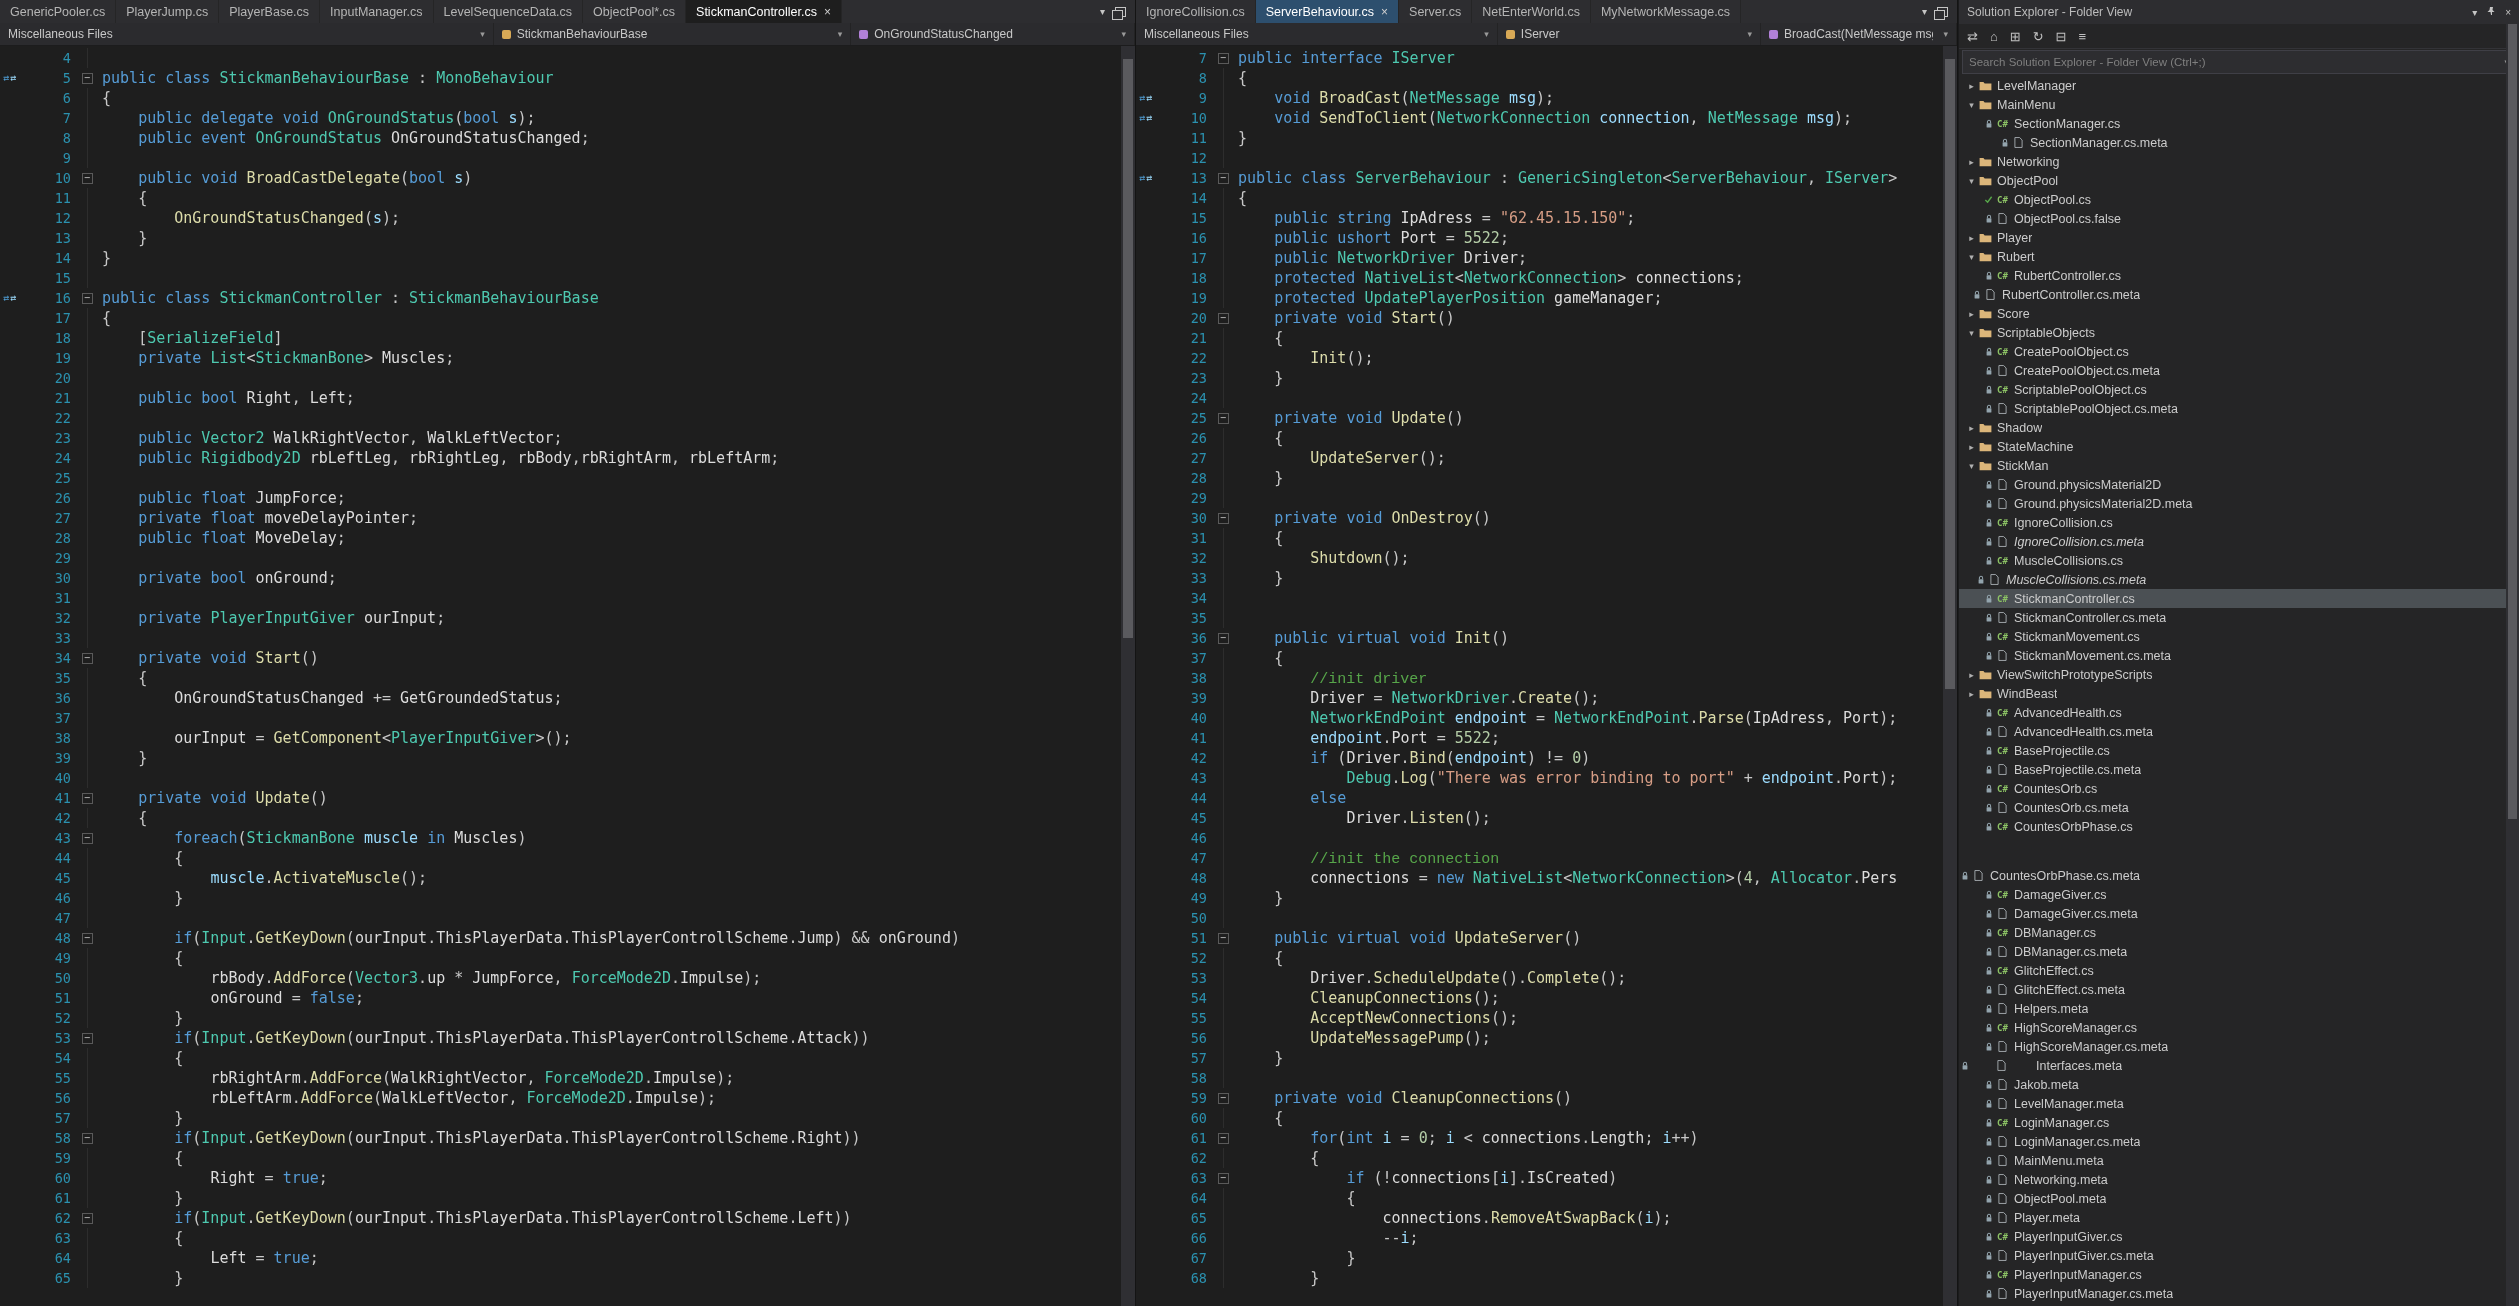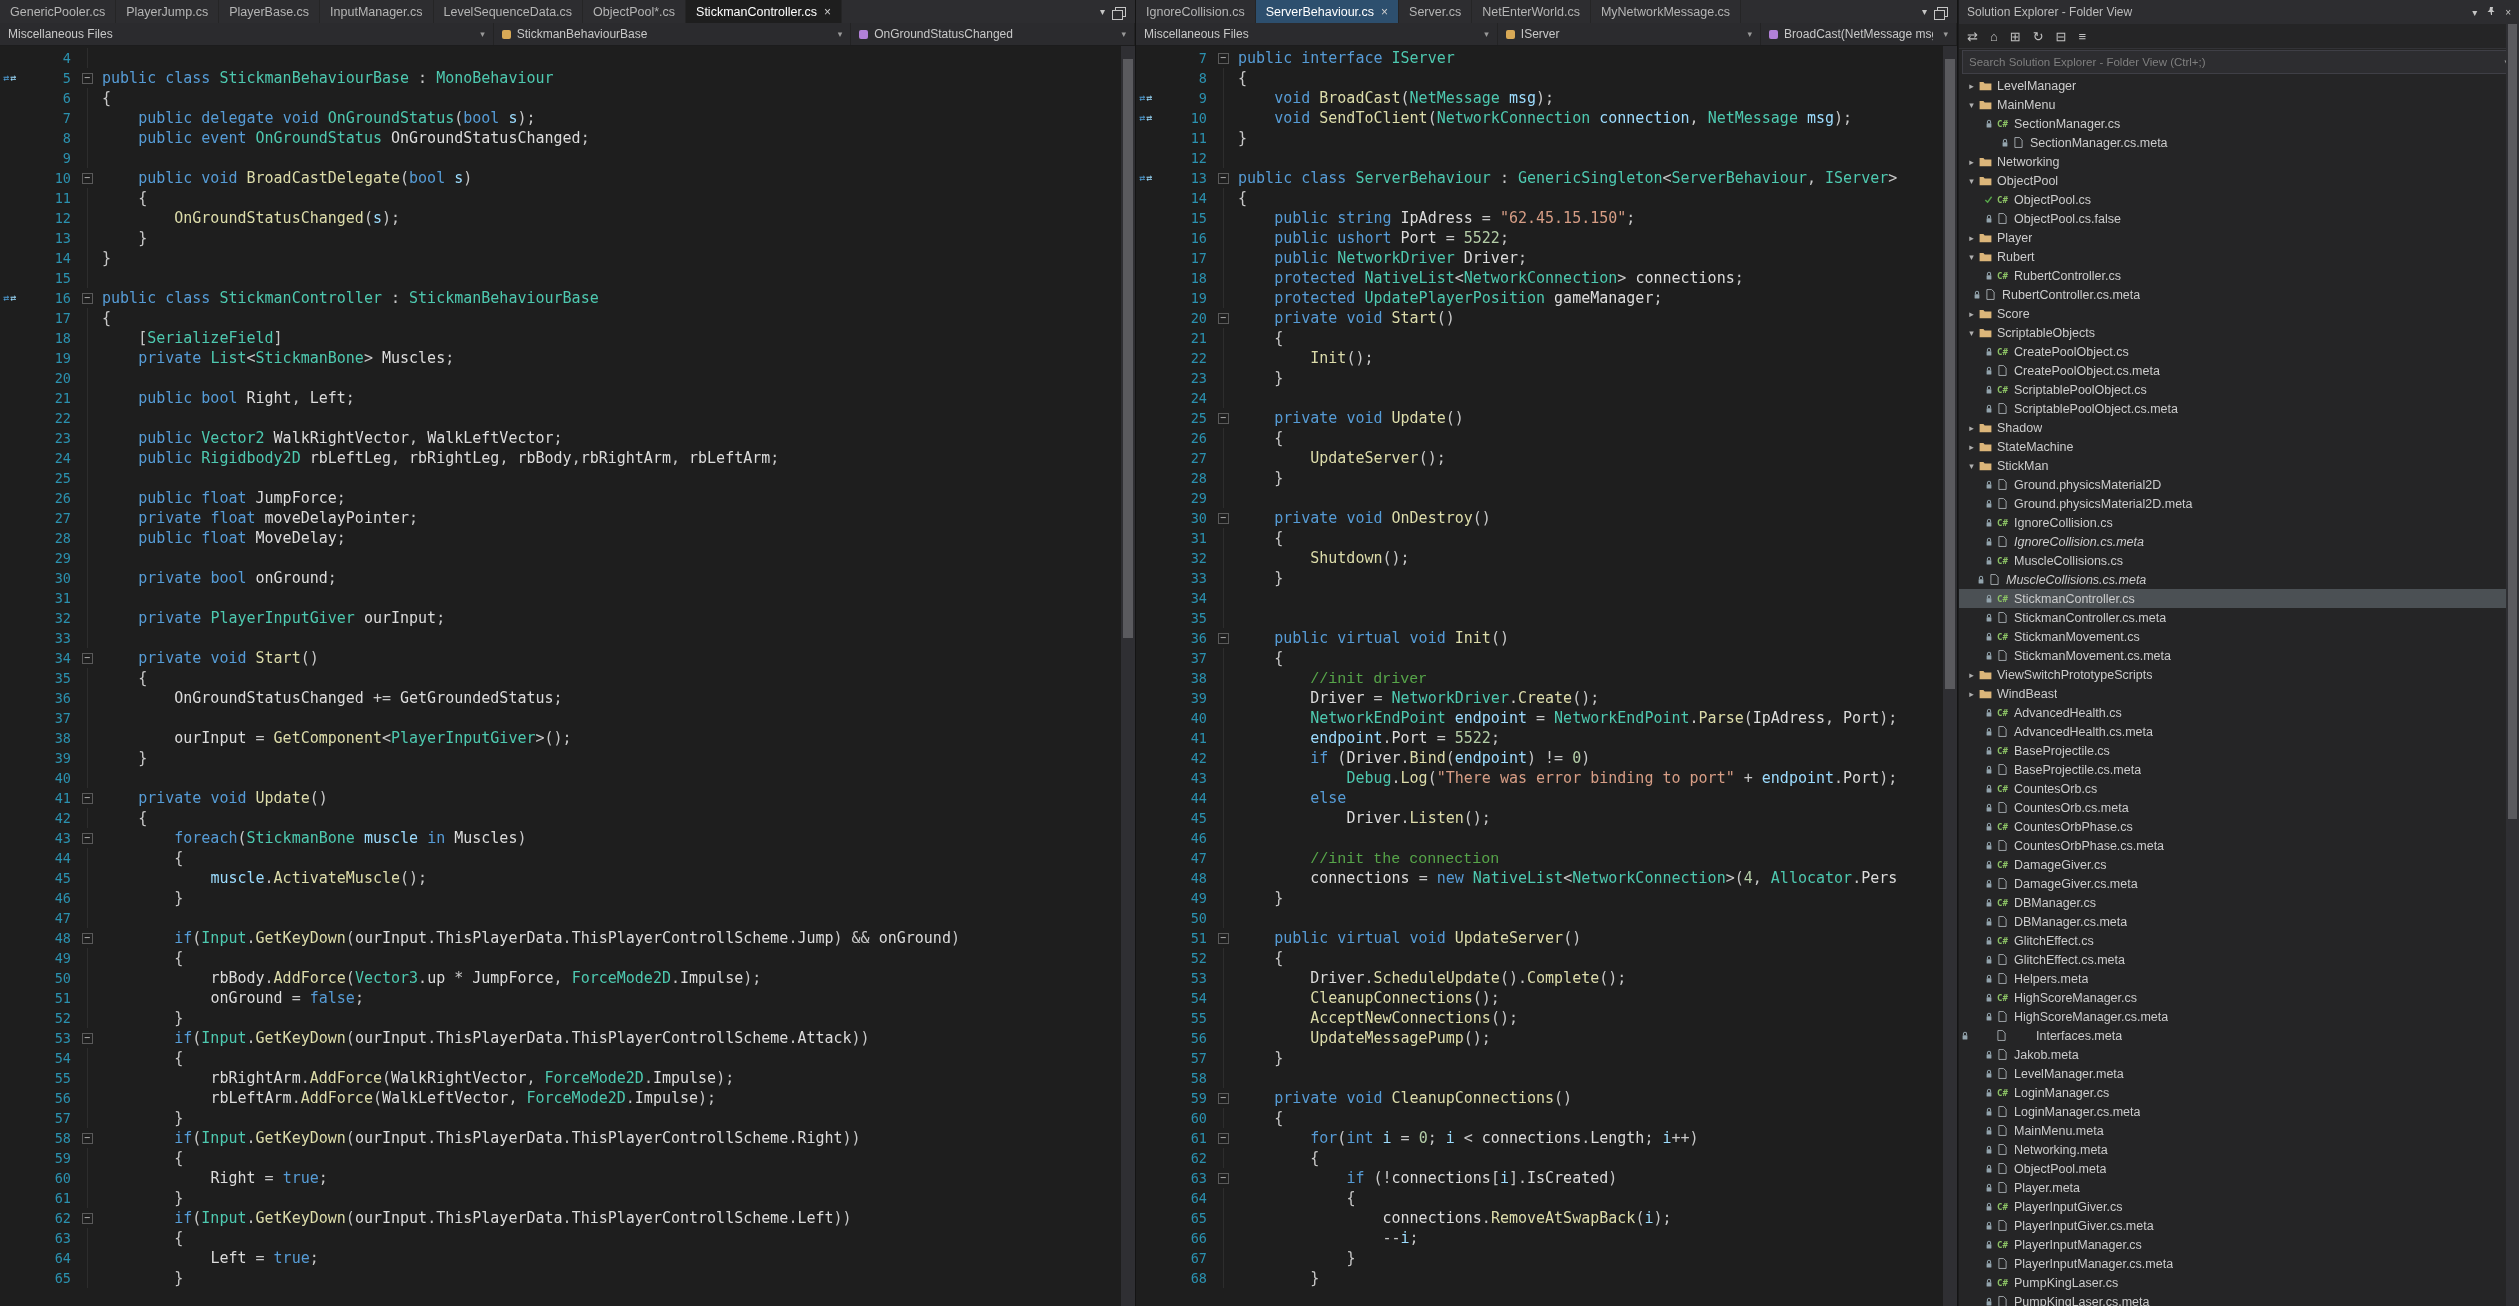--- a/index.html
+++ b/index.html
@@ -1657,21 +1657,21 @@
         <div class="tree-row" style="padding-left: 24px;">
           <span class="state">
             <svg viewBox="0 0 10 12" width="8" height="10">
               <path d="M3 5V3.4a2 2 0 0 1 4 0V5" fill="none" stroke="#93a4ad" stroke-width="1.3"></path>
               <rect x="2" y="5" width="6" height="5.4" rx="0.8" fill="#93a4ad"></rect>
             </svg>
           </span>
           <span class="ico cs-badge">C#</span>
           <span class="lbl">CountesOrbPhase.cs</span>
         </div>
-        <div class="tree-row" style="padding-left: 24px;">
+        <div class="tree-row" style=" margin-top: 30px;">
           <span class="state">
             <svg viewBox="0 0 10 12" width="8" height="10">
               <path d="M3 5V3.4a2 2 0 0 1 4 0V5" fill="none" stroke="#93a4ad" stroke-width="1.3"></path>
               <rect x="2" y="5" width="6" height="5.4" rx="0.8" fill="#93a4ad"></rect>
             </svg>
           </span>
           <span class="ico">
             <svg viewBox="0 0 10 12" width="9" height="11">
               <path d="M1 .5h5.2L9 3.2V11.5H1z" fill="none" stroke="#b9c0c5" stroke-width="0.9"></path>
             </svg>

